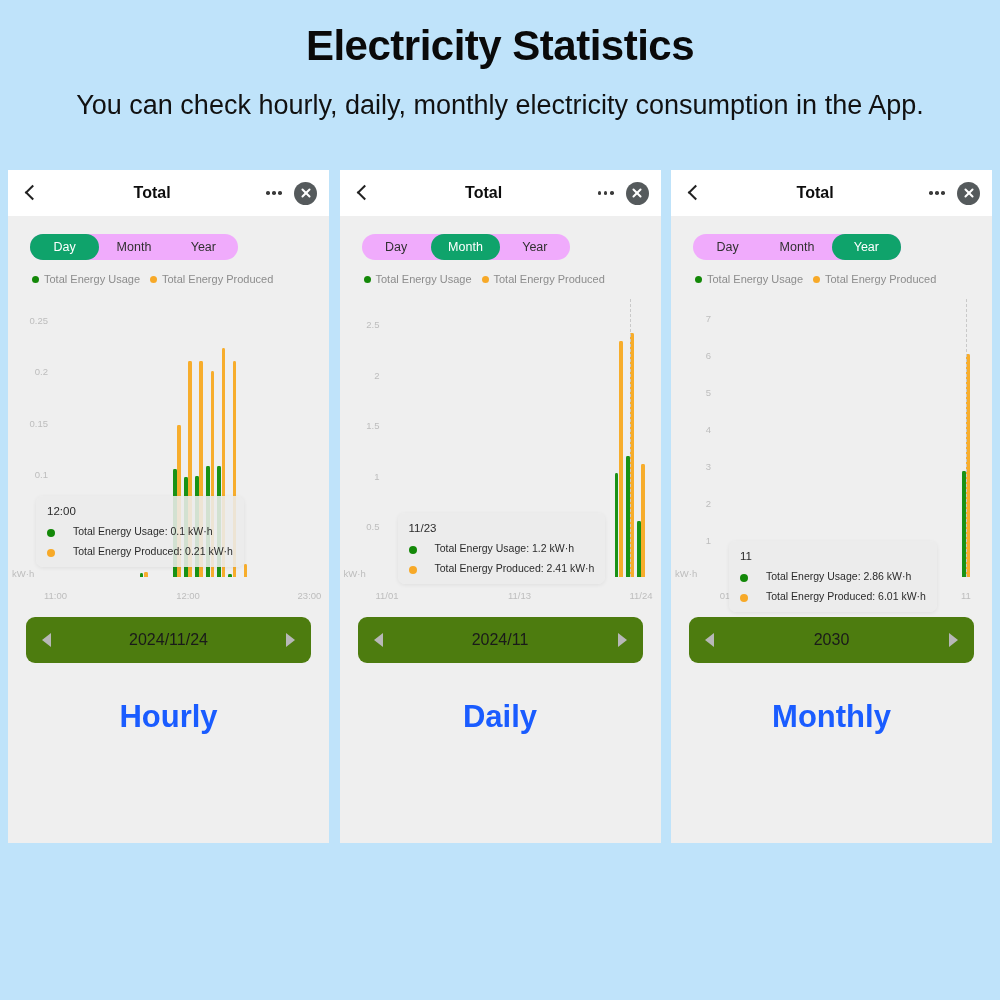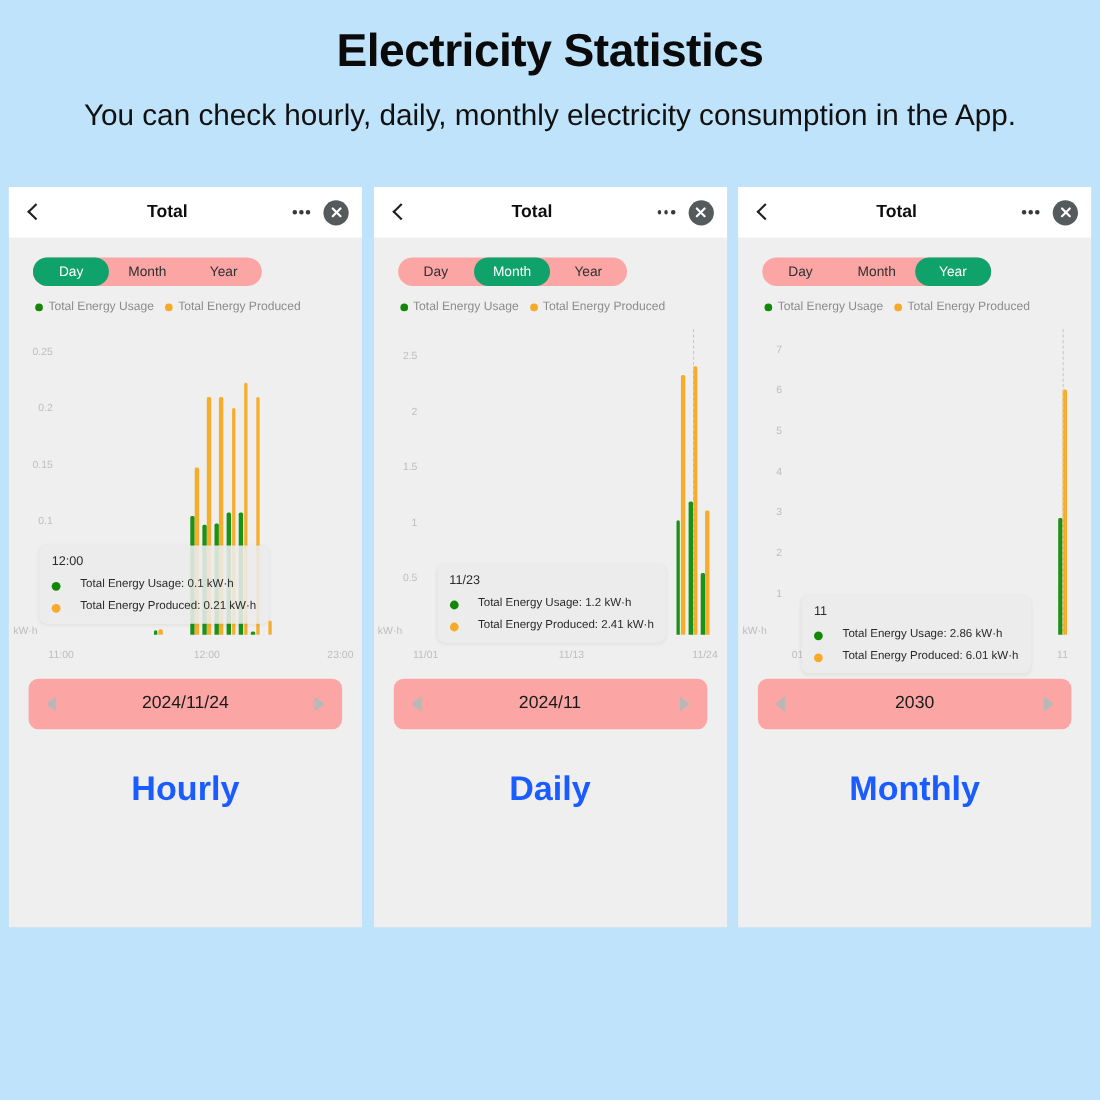--- a/index.html
+++ b/index.html
@@ -121,21 +121,21 @@
     background: #fff;
     border-radius: 1px;
   }
   .close-icon::before { transform: rotate(45deg); }
   .close-icon::after  { transform: rotate(-45deg); }
 
   
   .tabs {
     margin: 18px 22px 0 22px;
     height: 26px;
-    background: #fca5a5;
+    background: #f0abfc;
     border-radius: 13px;
     display: flex;
     align-items: center;
     width: 208px;
     flex: 0 0 auto;
   }
   .tab {
     flex: 1 1 0;
     height: 26px;
     line-height: 26px;
@@ -241,21 +241,21 @@
     color: #2b2b2b;
     margin-top: 8px;
     white-space: nowrap;
   }
   .tt-dot { width: 8px; height: 8px; border-radius: 50%; display: block; flex: 0 0 auto; }
 
   
   .date-bar {
     margin: 8px 18px 0 18px;
     height: 46px;
-    background: #fca5a5;
+    background: #4d7c0f;
     border-radius: 9px;
     display: flex;
     align-items: center;
     justify-content: space-between;
     padding: 0 16px;
     flex: 0 0 auto;
   }
   .arrow {
     width: 0; height: 0;
     border-top: 7px solid transparent;

